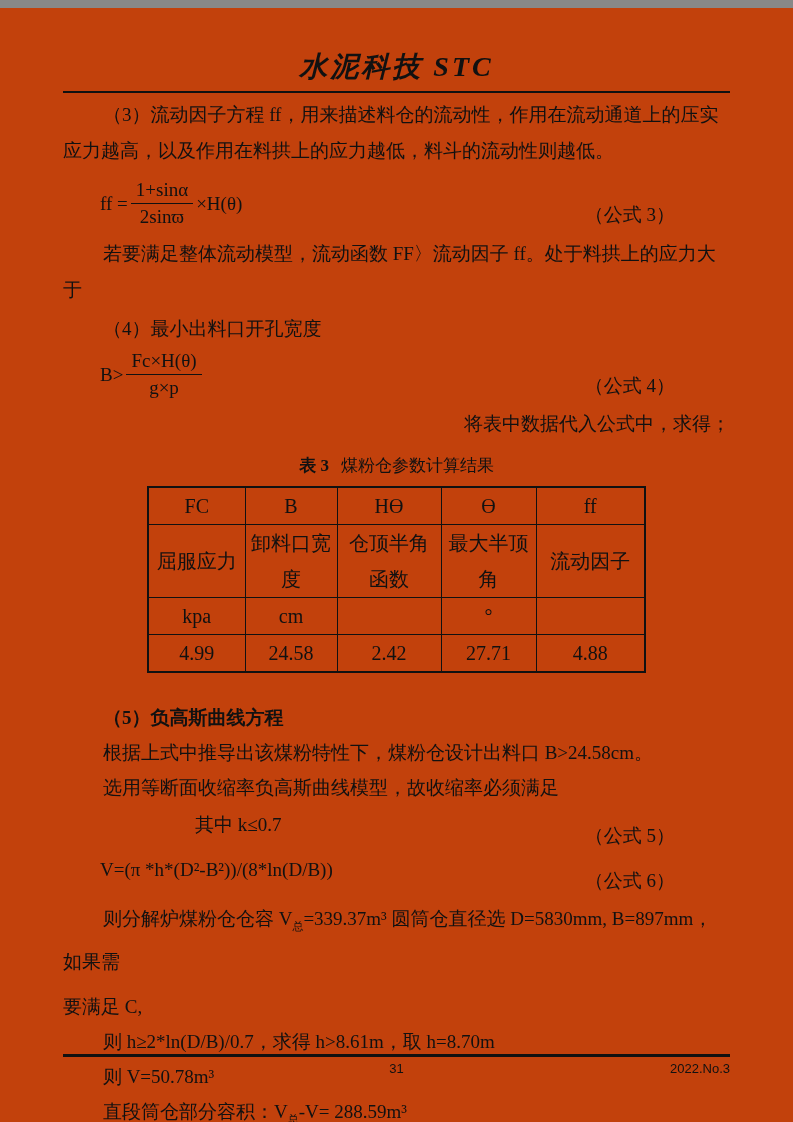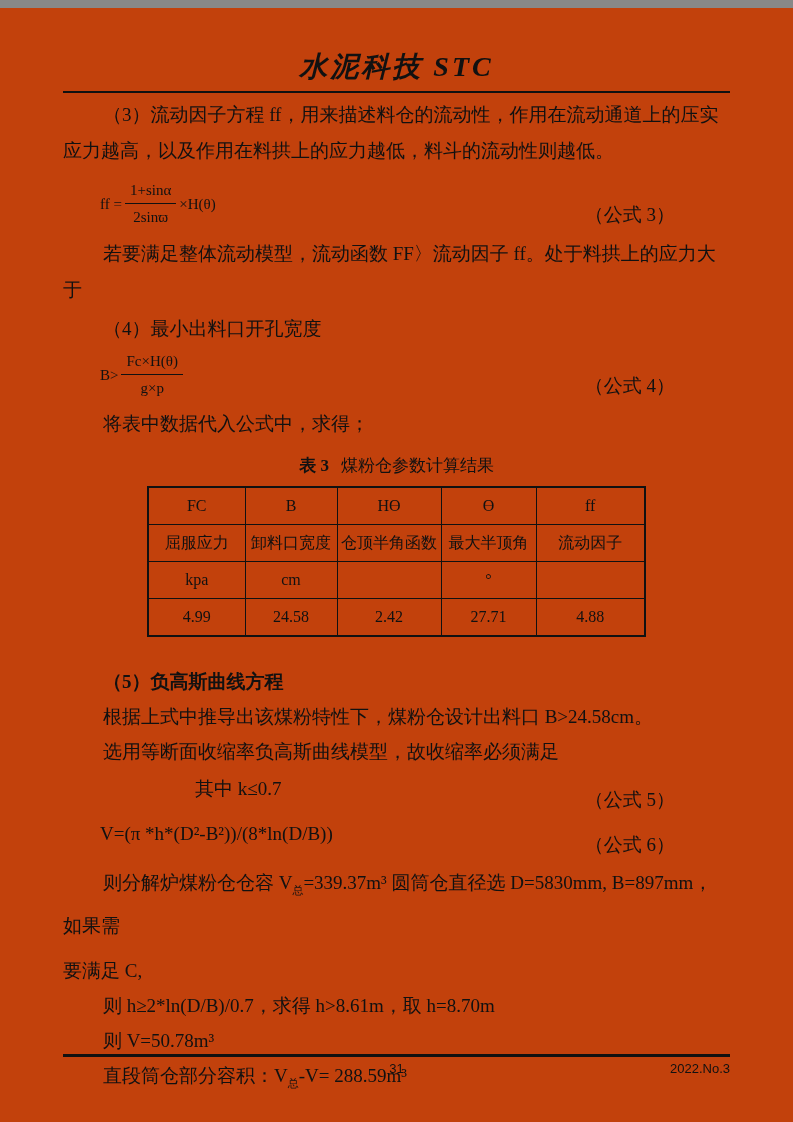--- a/index.html
+++ b/index.html
@@ -15,34 +15,34 @@
     text-align:center;margin-top:38px;font-size:28px;line-height:42px;
     font-weight:bold;letter-spacing:3px;font-style:italic;
   }
   .header-rule{border-bottom:2.5px solid #111;margin-top:3px;}
   
   p{margin:0;}
   .indent{text-indent:2.1em;}
   .tight{line-height:35px;}
   
   .formula-row{display:flex;align-items:center;margin-left:37px;}
-  .math{font-size:15px;display:inline-flex;align-items:center;justify-content:flex-end;}
+  .math{font-size:19px;display:inline-flex;align-items:center;justify-content:flex-end;}
   .frac{display:inline-block;text-align:center;vertical-align:middle;line-height:normal;margin:0 3px;}
   .frac .num{display:block;border-bottom:1.5px solid #111;padding:0 5px 1px;line-height:24px;font-family:Liberation Serif, serif;}
   .frac .den{display:block;padding-top:1px;line-height:24px;}
   .eq-label{margin-left:auto;margin-right:55px;position:relative;top:11px;}
   .inline-eq{display:flex;align-items:baseline;margin-left:37px;line-height:35px;}
   .cond{margin-left:95px;}
   
   .table-caption{text-align:center;margin-top:11px;font-size:17px;line-height:26px;}
   .table-caption .cap-num{font-weight:bold;}
   .table-caption .cap-text{margin-left:12px;}
   table.params{
     border-collapse:collapse;margin:7px auto 0;table-layout:fixed;width:497px;
-    font-size:16px;text-align:center;padding-left:12px;
+    font-size:20px;text-align:center;padding-left:12px;
   }
   table.params td{border:1.2px solid #111;height:29px;padding:0 2px;}
   table.params{border:2.5px solid #111;}
   .sec5{margin-top:27px;font-weight:bold;}
   .cjk-sub{font-size:11px;vertical-align:-5px;}
   
   .footer{position:absolute;left:63px;right:63px;top:1046px;}
   .footer-rule{border-bottom:3px solid #111;}
   .footer-row{position:relative;height:26px;font-family:"Liberation Sans","DejaVu Sans",sans-serif;font-size:13px;line-height:24px;}
   .page-num{position:absolute;left:50%;transform:translateX(-50%);}
@@ -80,21 +80,21 @@
       <span class="math">
         <span>B&gt;</span>
         <span class="frac">
           <span class="num">Fc×H(θ)</span>
           <span class="den">g×p</span>
         </span>
       </span>
       <span class="eq-label">（公式 4）</span>
     </div>
 
-    <p class="indent" style="margin-top:6px;">将表中数据代入公式中，求得；</p>
+    <p class="indent" style="margin-top:6px;text-align:right;">将表中数据代入公式中，求得；</p>
 
     <div class="table-caption">
       <span class="cap-num">表 3</span><span class="cap-text">煤粉仓参数计算结果</span>
     </div>
 
     <table class="params">
       <colgroup>
         <col style="width:97px">
           <col style="width:92px">
           <col style="width:104px">

